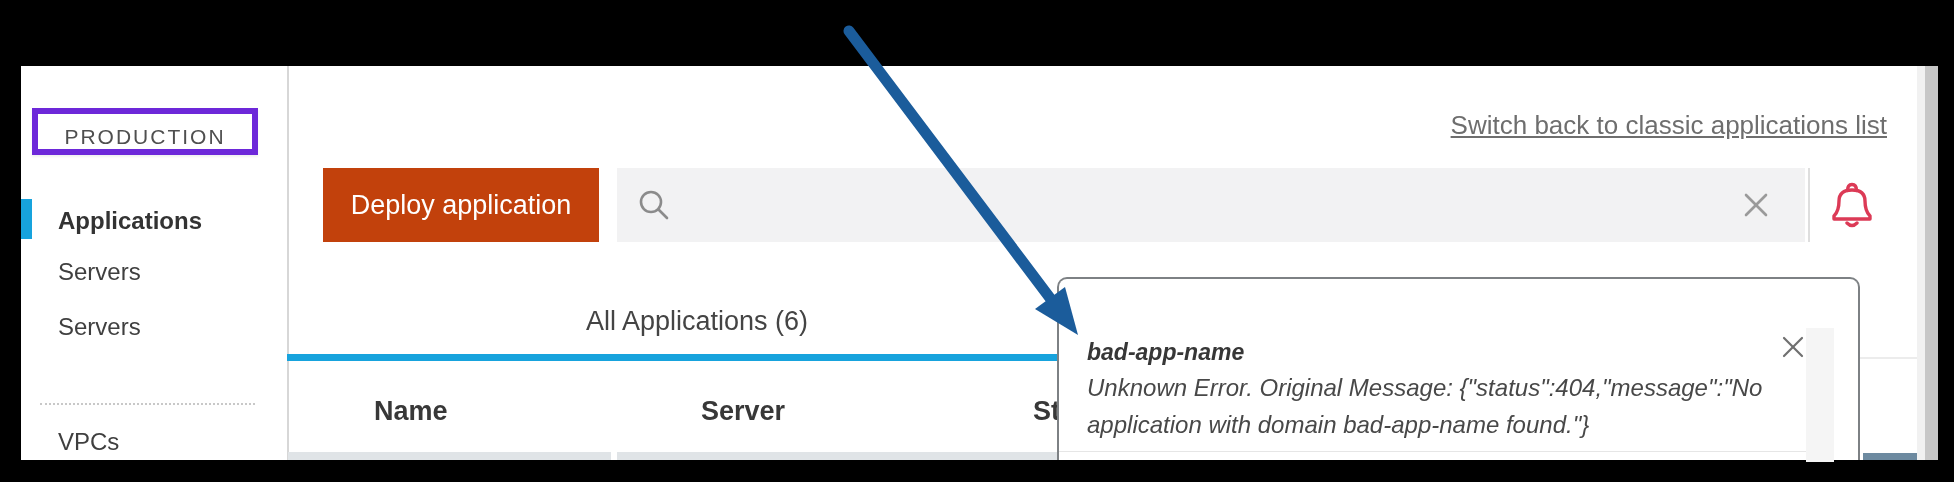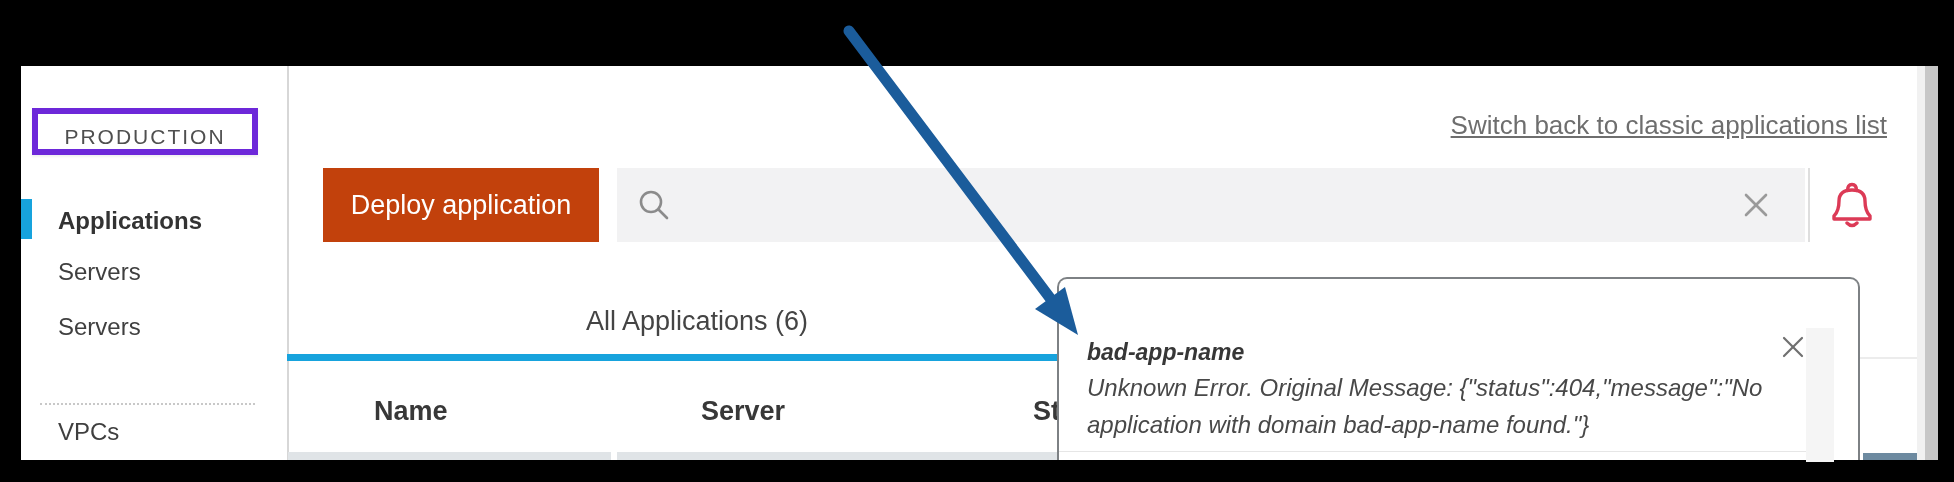--- a/index.html
+++ b/index.html
@@ -86,21 +86,21 @@
 <div class="abs nav-item active" style="top:207px">
   <span>Applications</span>
 </div>
 <div class="abs nav-item" style="top:258px">
   <span>Servers</span>
 </div>
 <div class="abs nav-item" style="top:313px">
   <span>Servers</span>
 </div>
 <div class="abs dotted-divider"></div>
-<div class="abs nav-item" style="top:418px">
+<div class="abs nav-item" style="top:428px">
   <span>VPCs</span>
 </div>
 
 <a class="abs switch-link">Switch back to classic applications list</a>
 
 <button class="abs deploy-btn">
   <span>Deploy application</span>
 </button>
 <div class="abs search-box">
   <svg class="search-icon" width="34" height="34" viewBox="0 0 34 34">

